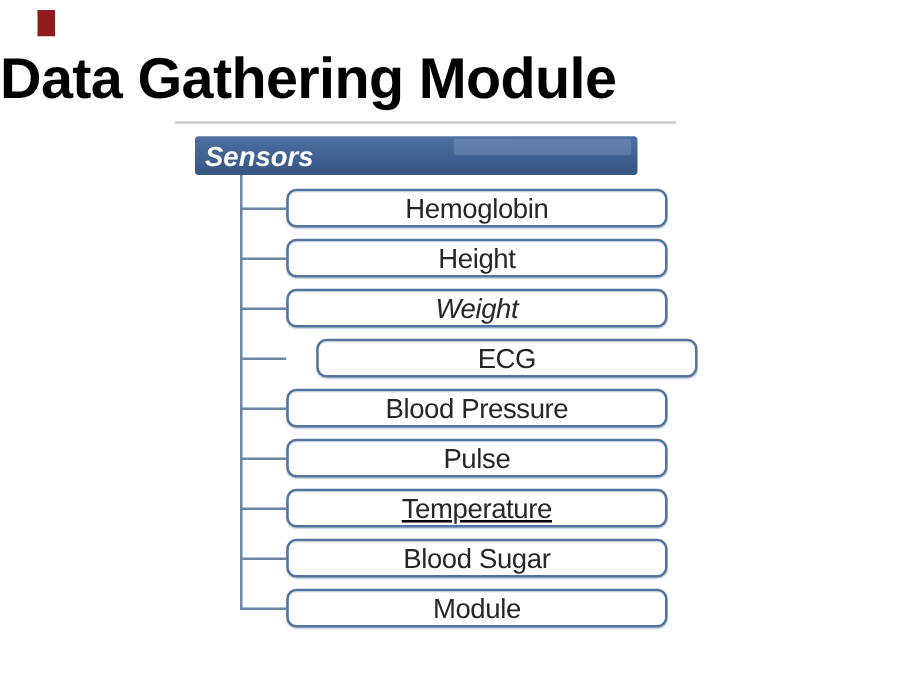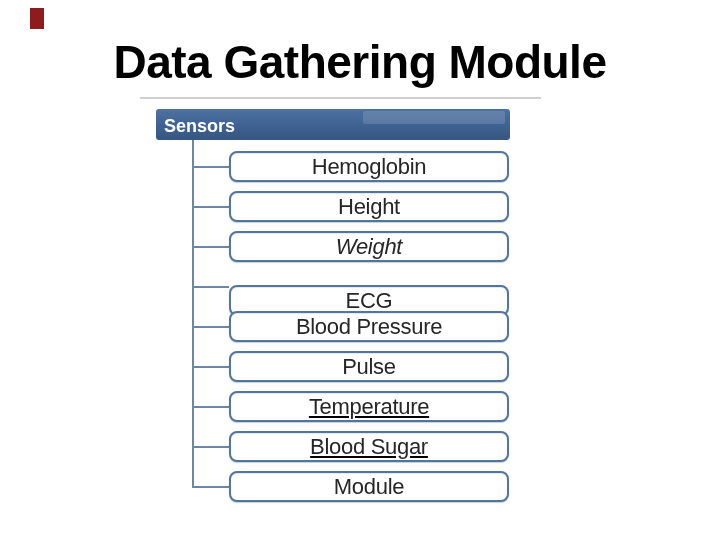--- a/index.html
+++ b/index.html
@@ -14,21 +14,21 @@
   .corner-mark {
     position: absolute;
     left: 30px; top: 8px;
     width: 14px; height: 21px;
     background: var(--corner-mark, #8e1c1c);
   }
   .title {
     position: absolute;
     left: 0; right: 0; top: 39px;
     margin: 0;
-    text-align: center;
+    text-align: left;
     font-size: 46px;
     font-weight: 700;
     line-height: 1;
     letter-spacing: -0.5px;
     color: var(--title-text, #000000);
   }
   .divider {
     position: absolute;
     left: 140px; top: 97px;
     width: 401px; height: 2px;
@@ -42,26 +42,27 @@
     border-radius: 3px;
     background: linear-gradient(180deg,
       var(--root-fill-light, #4d71a1) 0%,
       var(--root-fill, #3e6191) 55%,
       var(--root-fill-dark, #375680) 100%);
     display: flex;
     align-items: center;
   }
   .root-label {
     color: var(--root-text, #ffffff);
-    font-size: 18px;
+    font-size: 22px;
     font-weight: 700;
     padding-left: 8px;
     padding-top: 3px;
     position: relative;
     z-index: 2;
+    font-style: italic;
   }
   .root-highlight {
     position: absolute;
     right: 5px; top: 2px;
     width: 142px; height: 13px;
     background: rgba(255,255,255,0.14);
     border-radius: 2px;
     z-index: 1;
   }
   .vline {
@@ -72,21 +73,21 @@
   }
   .stub {
     position: absolute;
     left: 192px;
     width: 37px; height: 2px;
     background: var(--connector, #6d86a5);
   }
   .node-box {
     position: absolute;
     left: 229px;
-    width: 280px; height: 31px;
+    width: 305px; height: 31px;
     box-sizing: border-box;
     background: var(--box-fill, #ffffff);
     border: 2px solid var(--box-border, #53749e);
     border-radius: 8px;
     display: flex;
     align-items: center;
     justify-content: center;
     box-shadow: 0 1px 1px rgba(90,120,150,0.35), inset 0 1px 0 rgba(205,218,232,0.6);
   }
   .node-label {
@@ -128,21 +129,21 @@
 
   <div class="row">
     <div class="stub" style="top: 246px;"></div>
     <div class="node-box" style="top: 231px; font-style: italic;">
       <span class="node-label">Weight</span>
     </div>
   </div>
 
   <div class="row">
     <div class="stub" style="top: 286px;"></div>
-    <div class="node-box" style="top: 285px;">
+    <div class="node-box" style="top: 271px; margin-left: 24px;">
       <span class="node-label">ECG</span>
     </div>
   </div>
 
   <div class="row">
     <div class="stub" style="top: 326px;"></div>
     <div class="node-box" style="top: 311px;">
       <span class="node-label">Blood Pressure</span>
     </div>
   </div>
@@ -156,21 +157,21 @@
 
   <div class="row">
     <div class="stub" style="top: 406px;"></div>
     <div class="node-box" style="top: 391px; text-decoration: underline;">
       <span class="node-label">Temperature</span>
     </div>
   </div>
 
   <div class="row">
     <div class="stub" style="top: 446px;"></div>
-    <div class="node-box" style="top: 431px; text-decoration: underline;">
+    <div class="node-box" style="top: 431px;">
       <span class="node-label">Blood Sugar</span>
     </div>
   </div>
 
   <div class="row">
     <div class="stub" style="top: 486px;"></div>
     <div class="node-box" style="top: 471px;">
       <span class="node-label">Module</span>
     </div>
   </div>

